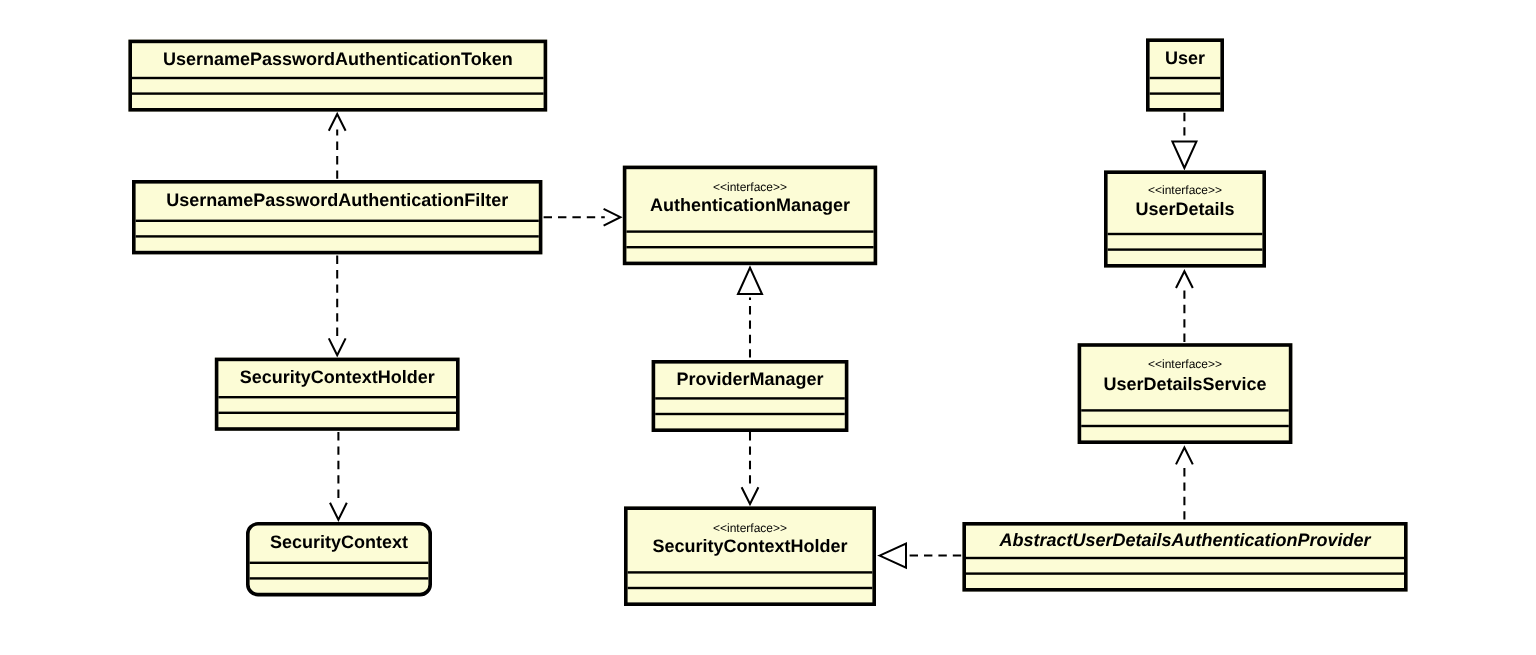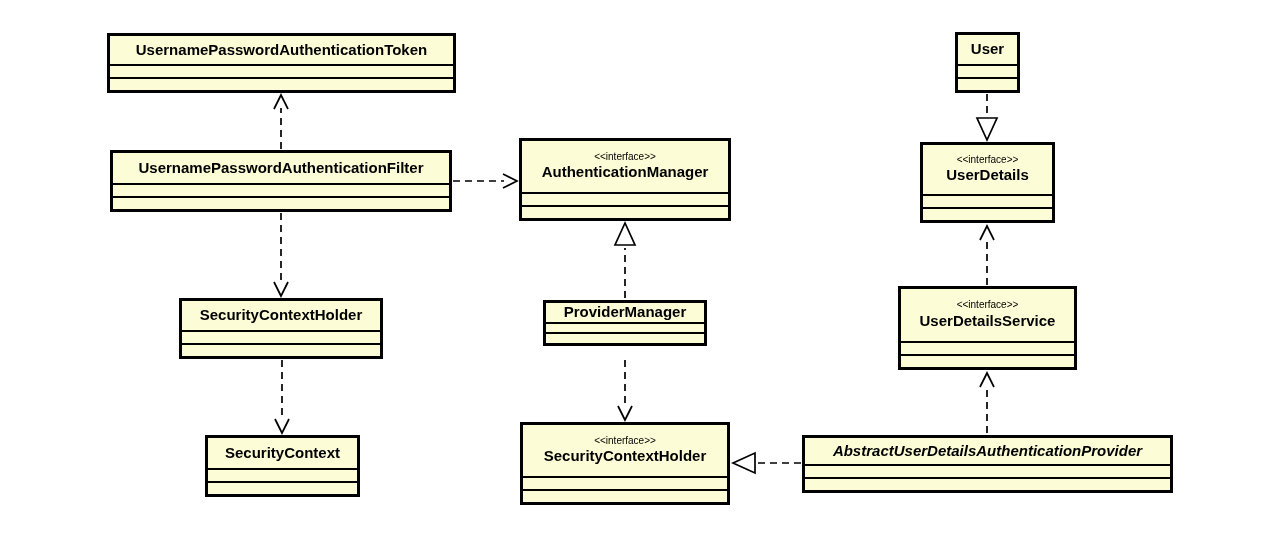--- a/index.html
+++ b/index.html
@@ -166,38 +166,38 @@
   </div>
 
   <div class="uml-box" style="left: 110px; top: 150px; width: 342px; height: 62px; background: rgb(252, 252, 214); border-color: rgb(0, 0, 0);">
     <div class="uml-title">
       <span class="uml-name">UsernamePasswordAuthenticationFilter</span>
     </div>
     <div class="uml-row"></div>
     <div class="uml-row"></div>
   </div>
 
-  <div class="uml-box" style="left: 205px; top: 435px; width: 155px; height: 62px; background: rgb(252, 252, 214); border-color: rgb(0, 0, 0);">
+  <div class="uml-box" style="left: 205px; top: 435px; width: 155px; height: 62px; background: rgb(252, 252, 214); border-color: rgb(0, 0, 0); border-radius: 10px;">
     <div class="uml-title">
       <span class="uml-name">SecurityContext</span>
     </div>
     <div class="uml-row"></div>
     <div class="uml-row"></div>
   </div>
 
   <div class="uml-box" style="left: 519px; top: 138px; width: 212px; height: 83px; background: rgb(252, 252, 214); border-color: rgb(0, 0, 0);">
     <div class="uml-title">
       <span class="uml-stereo">&lt;&lt;interface&gt;&gt;</span>
       <span class="uml-name">AuthenticationManager</span>
     </div>
     <div class="uml-row"></div>
     <div class="uml-row"></div>
   </div>
 
-  <div class="uml-box" style="left: 543px; top: 300px; width: 164px; height: 46px; background: rgb(252, 252, 214); border-color: rgb(0, 0, 0);">
+  <div class="uml-box" style="left: 543px; top: 300px; width: 164px; height: 60px; background: rgb(252, 252, 214); border-color: rgb(0, 0, 0);">
     <div class="uml-title">
       <span class="uml-name">ProviderManager</span>
     </div>
     <div class="uml-row"></div>
     <div class="uml-row"></div>
   </div>
 
   <div class="uml-box" style="left: 520px; top: 422px; width: 210px; height: 83px; background: rgb(252, 252, 214); border-color: rgb(0, 0, 0);">
     <div class="uml-title">
       <span class="uml-stereo">&lt;&lt;interface&gt;&gt;</span>

